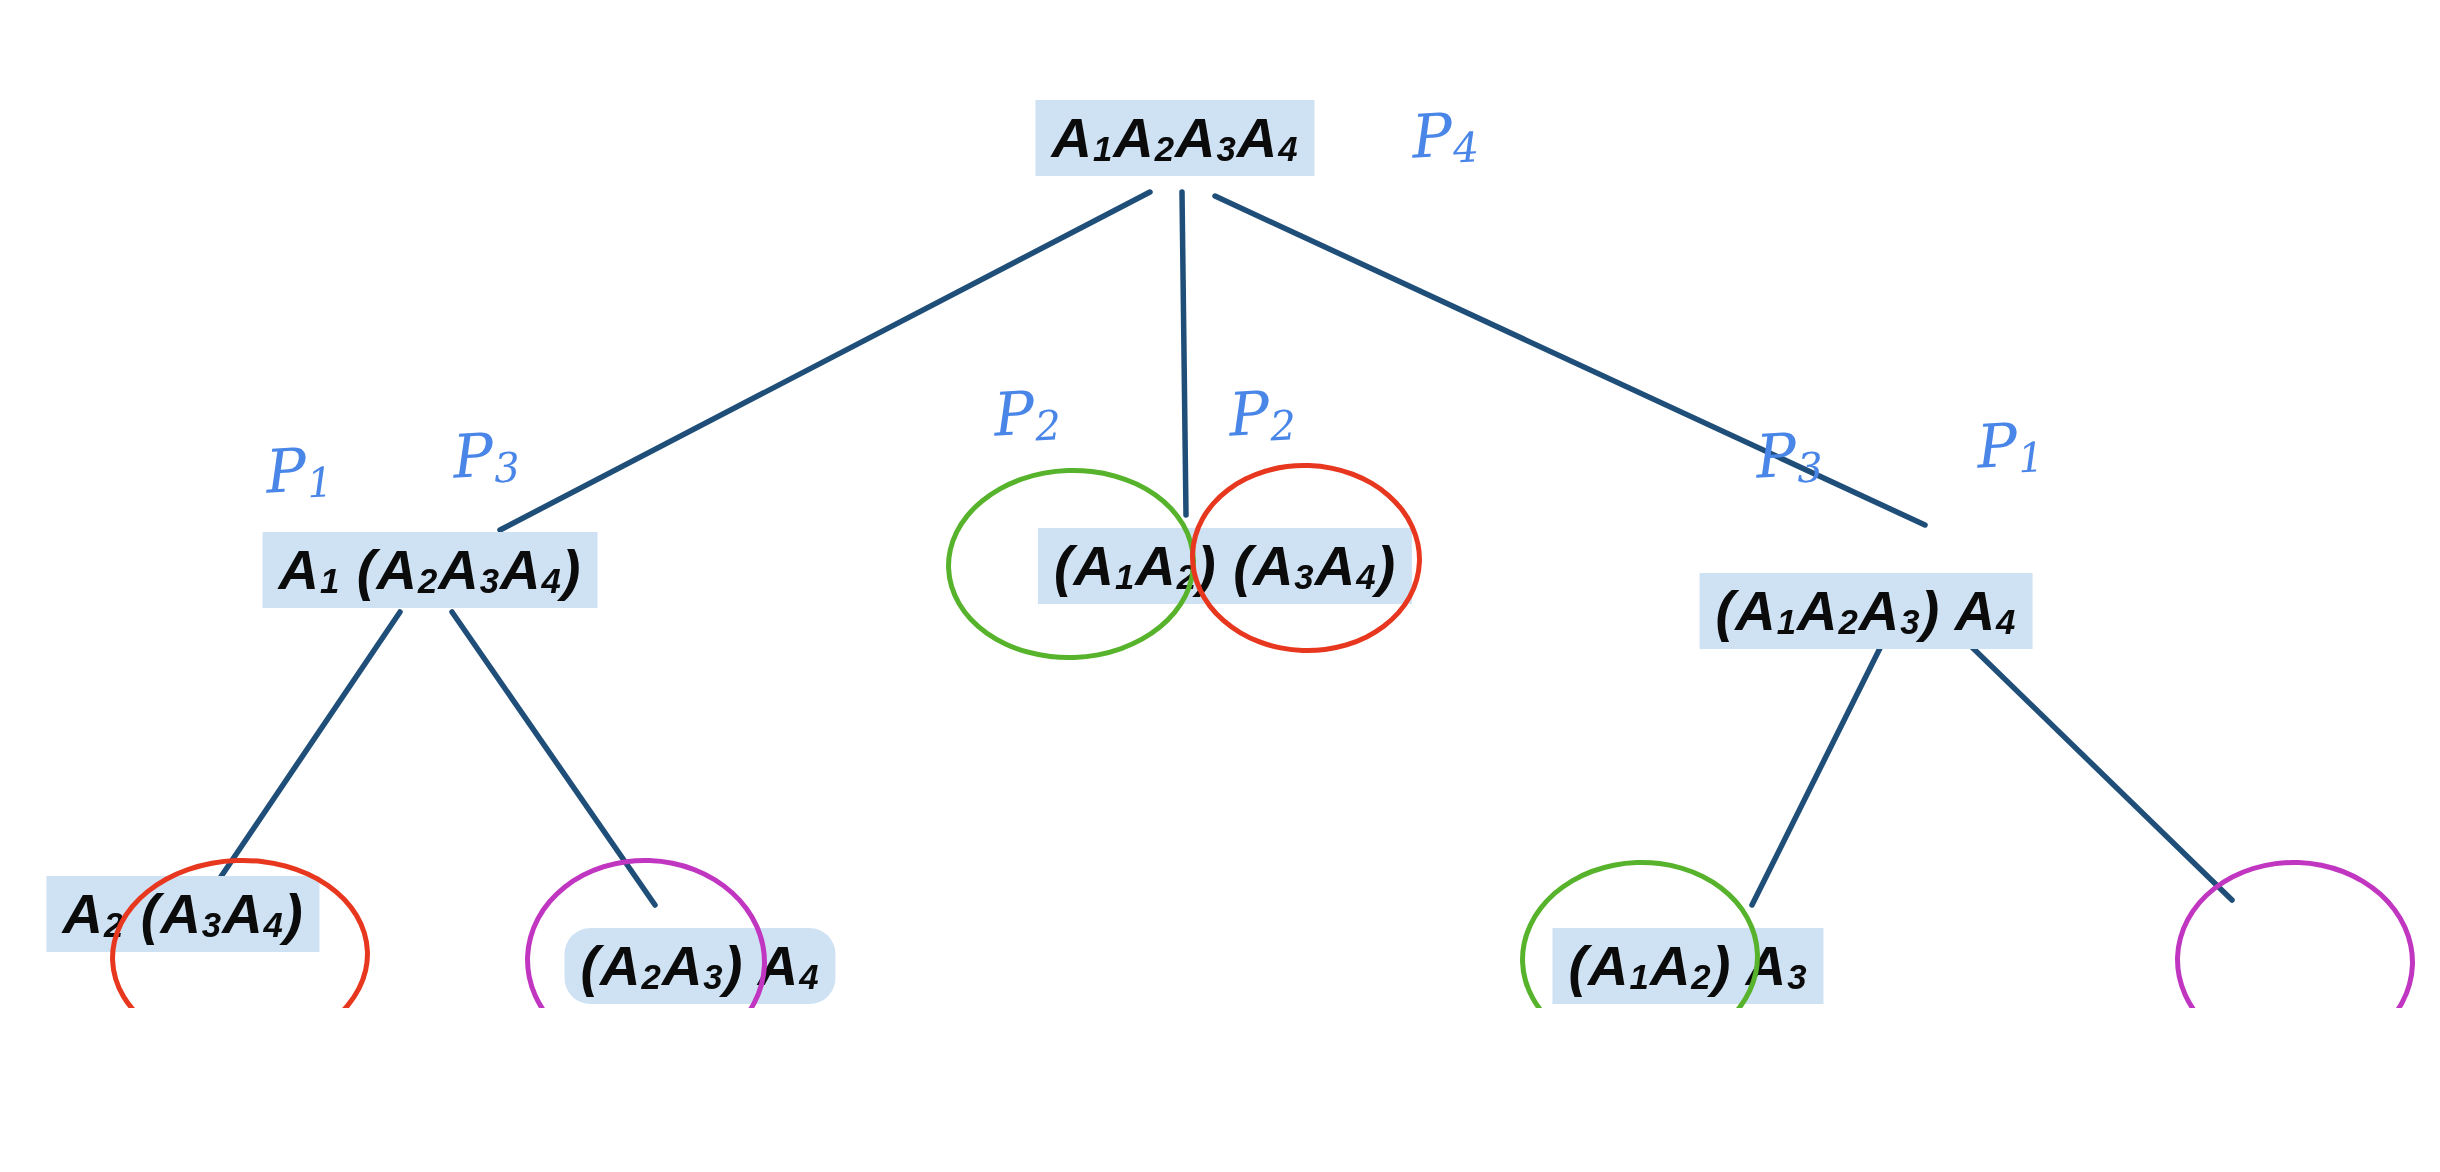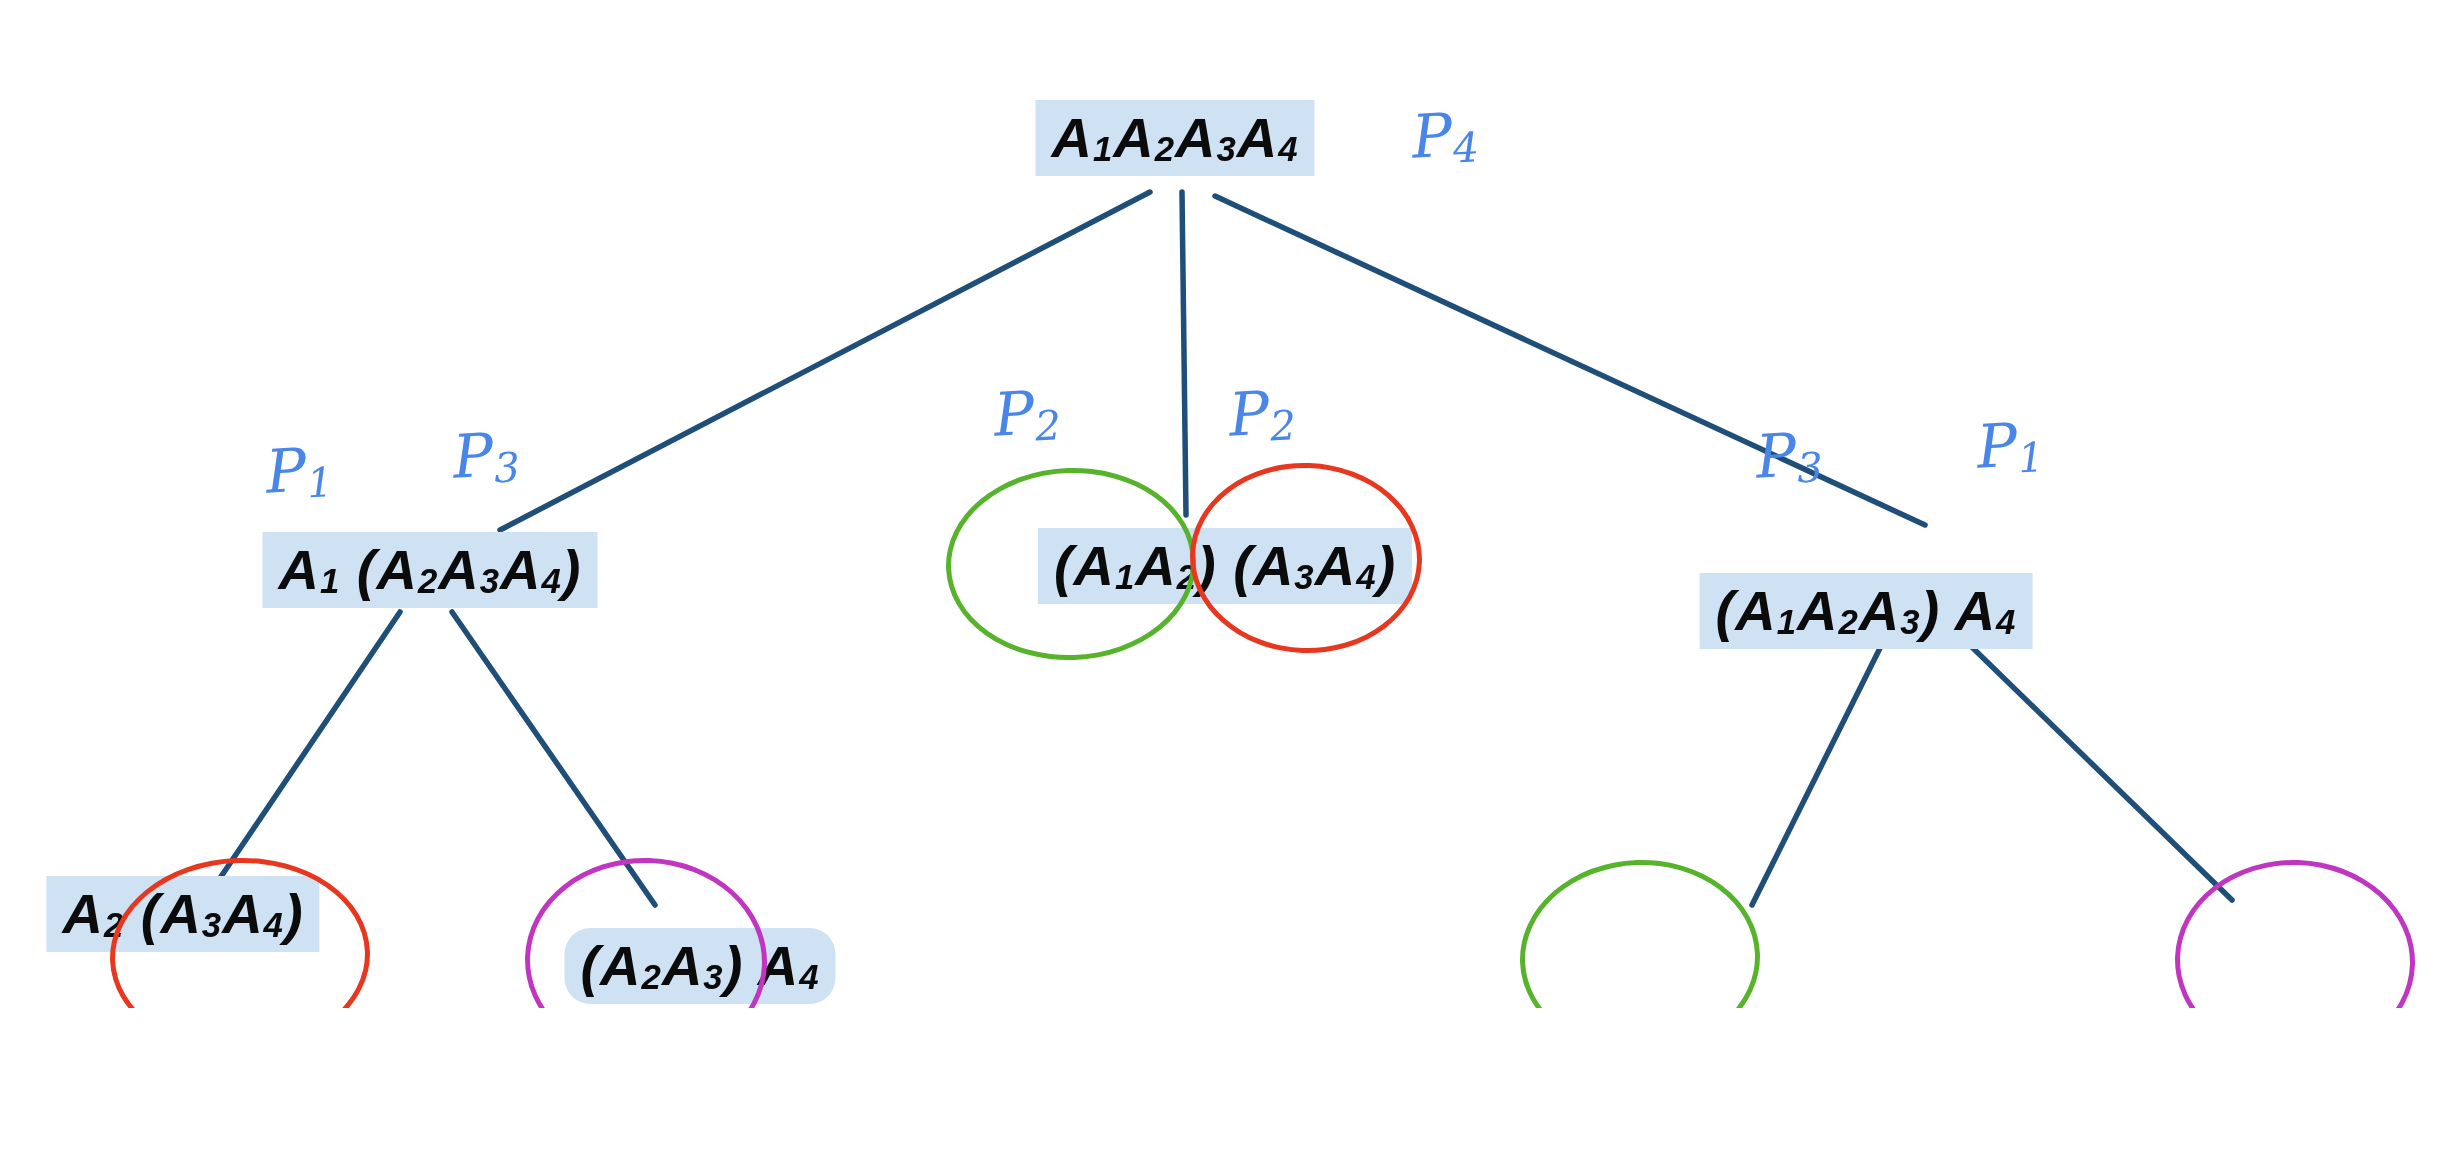--- a/index.html
+++ b/index.html
@@ -119,20 +119,21 @@
     <line x1="1895" y1="618" x2="1752" y2="905"></line>
     <line x1="1942" y1="618" x2="2232" y2="900"></line>
   </svg>
 
   <div class="node n-root">A<sub>1</sub>A<sub>2</sub>A<sub>3</sub>A<sub>4</sub></div>
   <div class="node n-left">A<sub>1</sub> (A<sub>2</sub>A<sub>3</sub>A<sub>4</sub>)</div>
   <div class="node n-middle">(A<sub>1</sub>A<sub>2</sub>) (A<sub>3</sub>A<sub>4</sub>)</div>
   <div class="node n-right">(A<sub>1</sub>A<sub>2</sub>A<sub>3</sub>) A<sub>4</sub></div>
   <div class="node n-left-left">A<sub>2</sub> (A<sub>3</sub>A<sub>4</sub>)</div>
   <div class="node n-left-right">(A<sub>2</sub>A<sub>3</sub>) A<sub>4</sub></div>
+  <div class="node n-right-left">(A<sub>1</sub>A<sub>2</sub>) A<sub>3</sub></div>
 
   <div class="ellipse green   e-green-mid"></div>
   <div class="ellipse red     e-red-mid"></div>
   <div class="ellipse red     e-red-ll"></div>
   <div class="ellipse magenta e-magenta-lr"></div>
   <div class="ellipse green   e-green-rl"></div>
   <div class="ellipse magenta e-magenta-rr"></div>
 
   <div class="ink a-root-p">P<sub>4</sub></div>
   <div class="ink a-left-p1">P<sub>1</sub></div>

